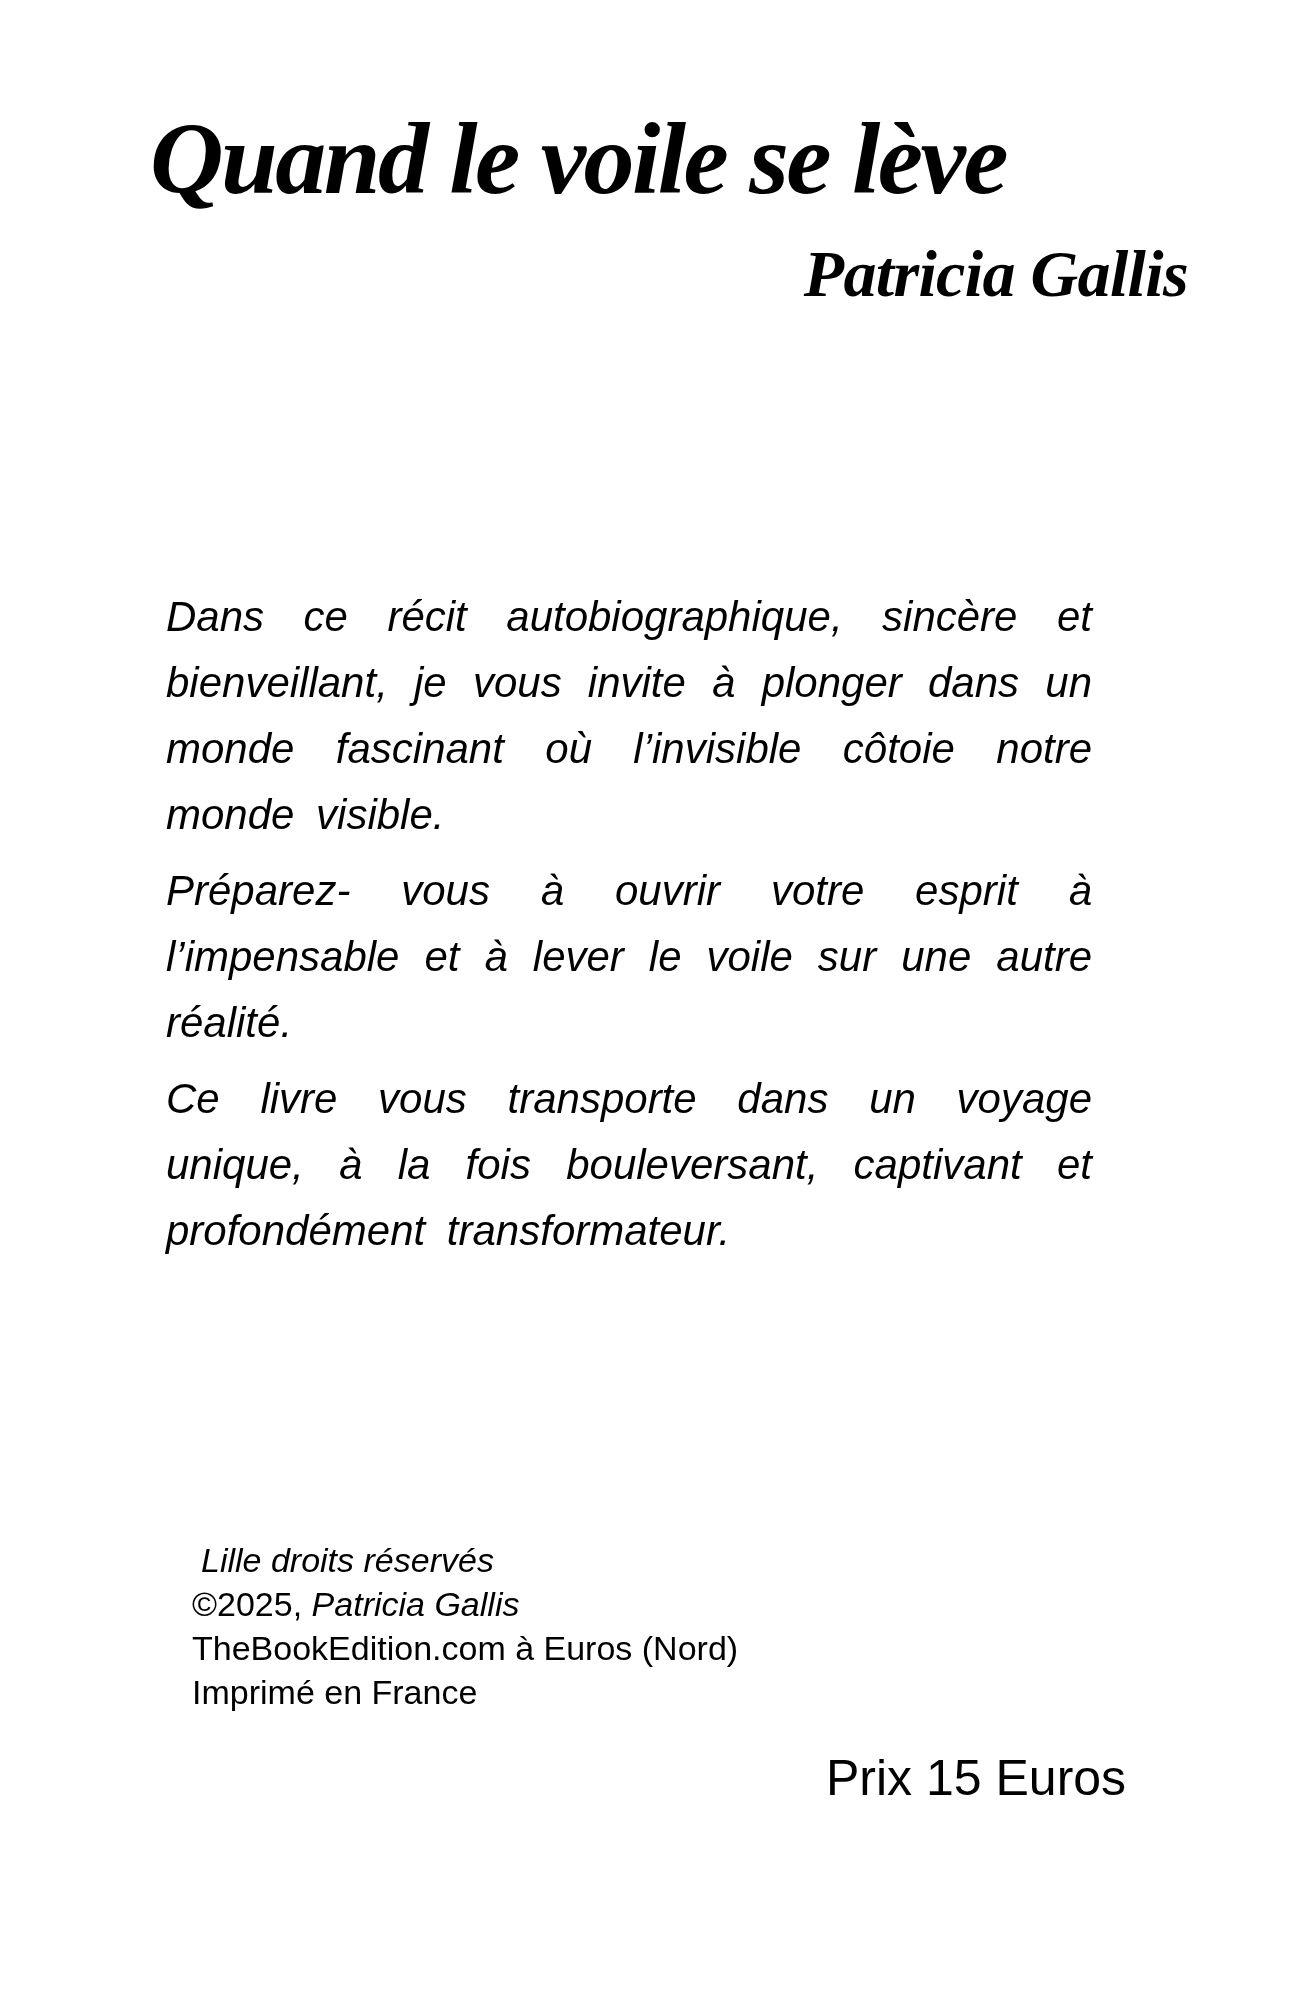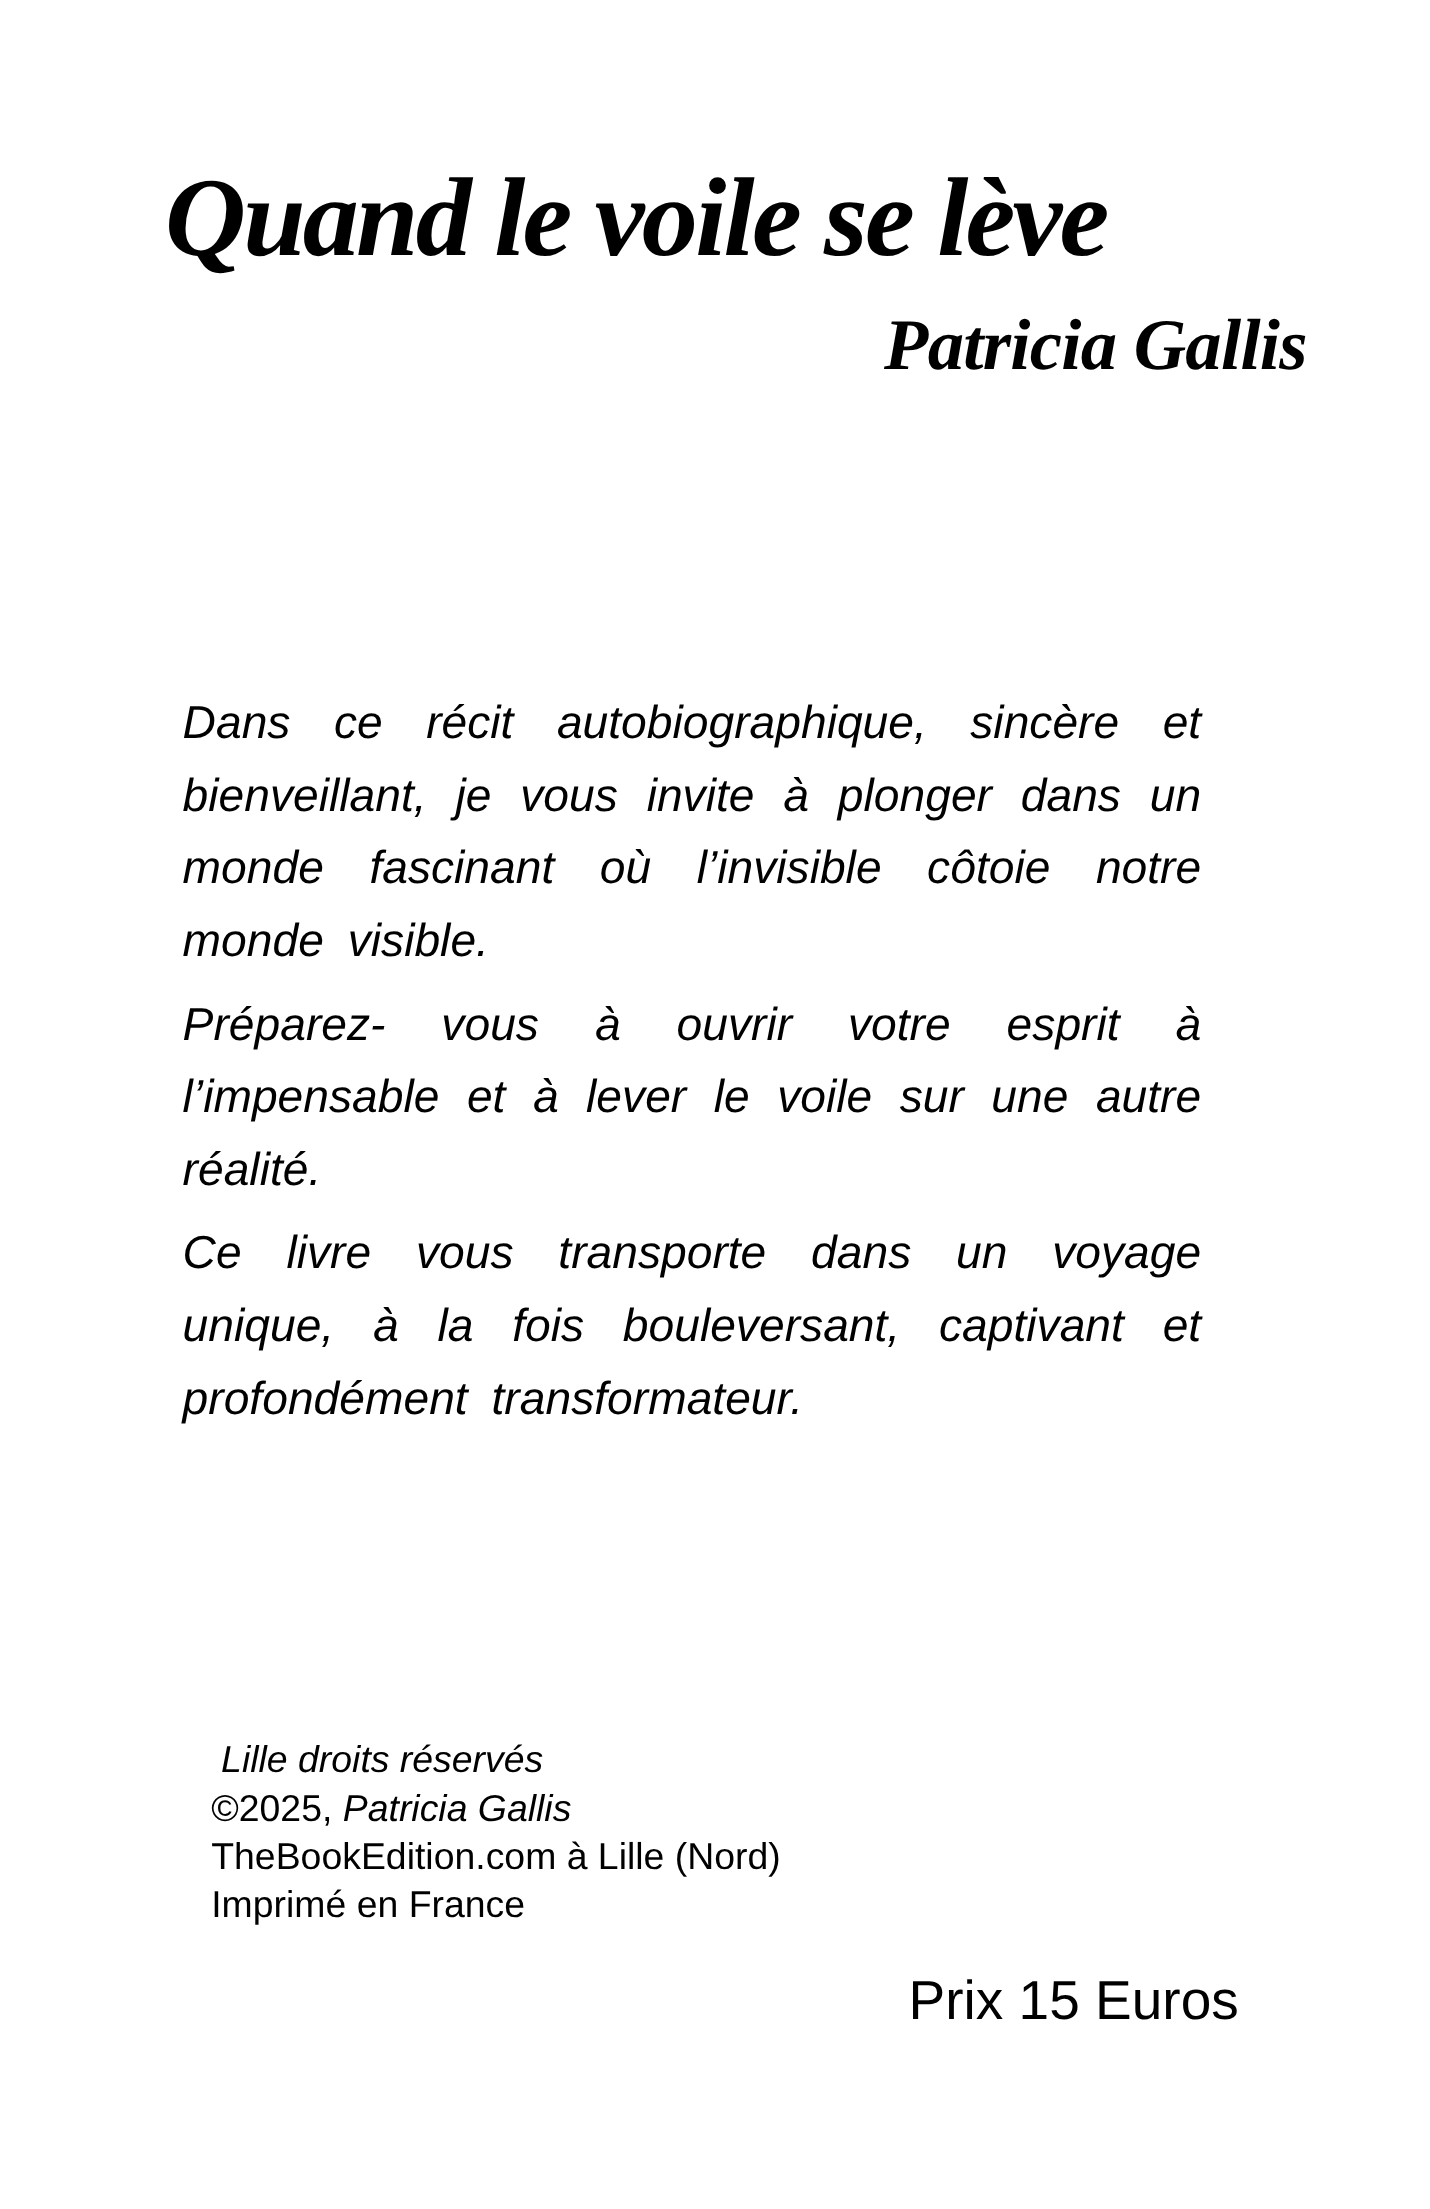--- a/index.html
+++ b/index.html
@@ -12,21 +12,20 @@
     position: relative;
     background: #ffffff;
     color: #000000;
     font-family: "Liberation Sans", sans-serif;
     overflow: hidden;
   }
   .page {
     position: absolute;
     inset: 0;
     background: #ffffff;
-    margin-top: 40px;
   }
   .book-title {
     position: absolute;
     left: 150px;
     top: 100px;
     width: 1000px;
     font-family: "Liberation Serif", "DejaVu Serif", serif;
     font-style: italic;
     font-weight: 700;
     font-size: 102px;
@@ -100,19 +99,19 @@
     <p>Dans ce récit autobiographique, sincère et bienveillant, je vous invite à plonger dans un monde fascinant où l’invisible côtoie notre monde visible.</p>
     <p>Préparez- vous à ouvrir votre esprit à l’impensable et à lever le voile sur une autre réalité.</p>
     <p>Ce livre vous transporte dans un voyage unique, à la fois bouleversant, captivant et profondément transformateur.</p>
   </div>
 
   <div class="imprint">
     <div class="rights-line">Lille droits réservés</div>
     <div class="copyright-line">
       <span>©2025, </span><span class="copyright-name">Patricia Gallis</span>
     </div>
-    <div>TheBookEdition.com à Lille (Nord)</div>
+    <div>TheBookEdition.com à Euros (Nord)</div>
     <div>Imprimé en France</div>
   </div>
 
   <div class="price-line">Prix 15 Euros</div>
 
 </div>
 
 </body></html>

